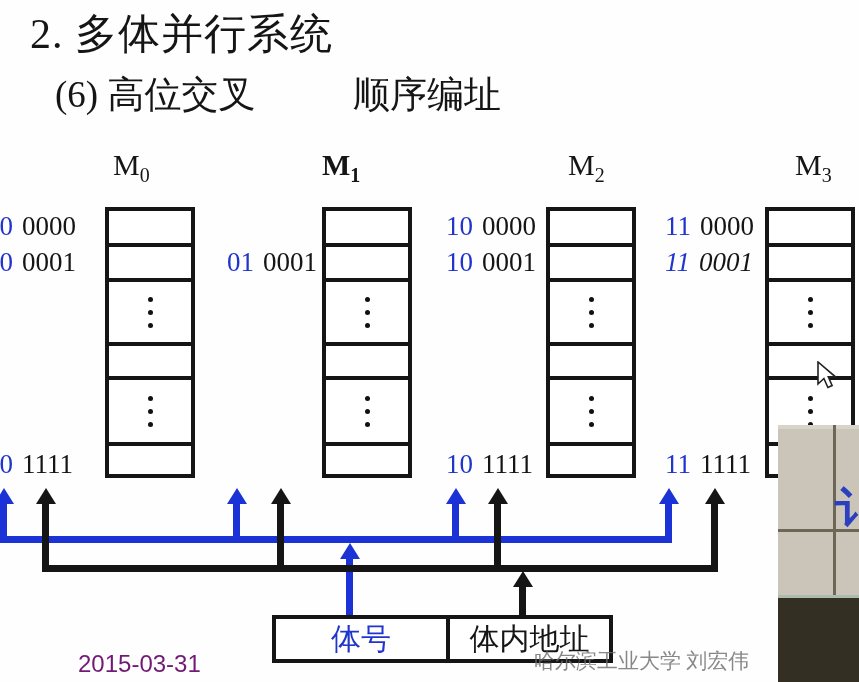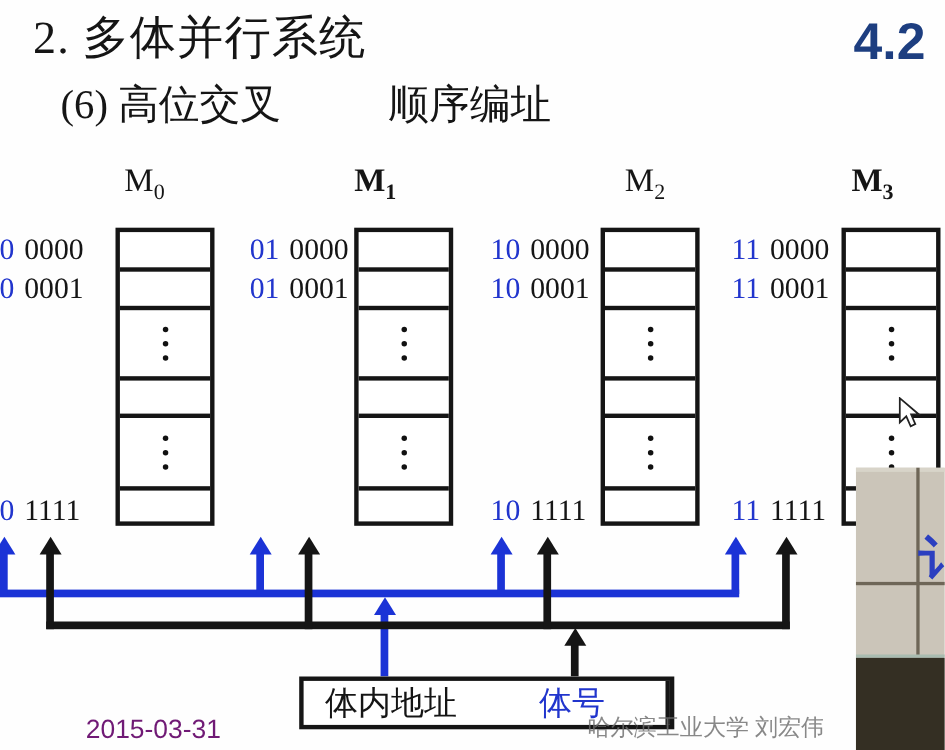--- a/index.html
+++ b/index.html
@@ -64,28 +64,27 @@
   .video .desk{position:absolute;left:0;top:173px;width:81px;height:84px;background:#342f23;}
 
   .cursor{position:absolute;left:816px;top:361px;z-index:8;}
 </style>
 </head>
 <body>
 
 <div class="stage">
 
   <div class="title">2. 多体并行系统</div>
-  <div class="section-num">4.2</div>
   <div class="sub1">(6) 高位交叉</div>
   <div class="sub2">顺序编址</div>
 
   <div class="colhead" style="left:113px;"><span>M</span><sub>0</sub></div>
   <div class="colhead" style="left:322px;font-weight:bold;"><span>M</span><sub>1</sub></div>
   <div class="colhead" style="left:568px;"><span>M</span><sub>2</sub></div>
-  <div class="colhead" style="left:774px;font-weight:bold;"><span>M</span><sub>3</sub></div>
+  <div class="colhead" style="left:795px;"><span>M</span><sub>3</sub></div>
 
   <div class="bank" style="left:105px;">
     <div class="cell first" style="height:32px;"></div>
     <div class="cell" style="height:31px;"></div>
     <div class="cell" style="height:60px;">
         <span class="vdots">
           <i></i>
           <i></i>
           <i></i>
         </span>
@@ -158,29 +157,28 @@
           <i></i>
         </span>
       </div>
     <div class="cell" style="flex:1;"></div>
   </div>
 
   <div class="addr" style="left:-14px;top:211px;"><span class="bankbits">00</span><span>0000</span></div>
   <div class="addr" style="left:-14px;top:247px;"><span class="bankbits">00</span><span>0001</span></div>
   <div class="addr" style="left:-14px;top:449px;"><span class="bankbits">00</span><span>1111</span></div>
 
-  <div class="addr" style="left:227px;top:211px;"><span class="bankbits">01</span><span>0000</span></div>
   <div class="addr" style="left:227px;top:247px;"><span class="bankbits">01</span><span>0001</span></div>
 
   <div class="addr" style="left:446px;top:211px;"><span class="bankbits">10</span><span>0000</span></div>
   <div class="addr" style="left:446px;top:247px;"><span class="bankbits">10</span><span>0001</span></div>
   <div class="addr" style="left:446px;top:449px;"><span class="bankbits">10</span><span>1111</span></div>
 
   <div class="addr" style="left:665px;top:211px;"><span class="bankbits">11</span><span>0000</span></div>
-  <div class="addr" style="left:665px;top:247px;"><span class="bankbits">11</span><span>0001</span></div>
+  <div class="addr" style="left:665px;top:247px;font-style:italic;"><span class="bankbits">11</span><span>0001</span></div>
   <div class="addr" style="left:665px;top:449px;"><span class="bankbits">11</span><span>1111</span></div>
 
   <div class="bus blue" style="left:0;top:536px;width:672px;"></div>
   <div class="head blue" style="left:-6.5px;top:488px;"></div>
   <div class="shaft blue" style="left:0px;top:502px;height:38px;"></div>
   <div class="head blue" style="left:226.5px;top:488px;"></div>
   <div class="shaft blue" style="left:233px;top:502px;height:38px;"></div>
   <div class="head blue" style="left:445.5px;top:488px;"></div>
   <div class="shaft blue" style="left:452px;top:502px;height:38px;"></div>
   <div class="head blue" style="left:658.5px;top:488px;"></div>
@@ -196,22 +194,22 @@
   <div class="shaft black" style="left:277px;top:502px;height:70px;"></div>
   <div class="head black" style="left:487.5px;top:488px;"></div>
   <div class="shaft black" style="left:494px;top:502px;height:70px;"></div>
   <div class="head black" style="left:704.5px;top:488px;"></div>
   <div class="shaft black" style="left:711px;top:502px;height:70px;"></div>
 
   <div class="shaft black" style="left:519px;top:586px;height:29px;"></div>
   <div class="head black" style="left:512.5px;top:571px;"></div>
 
   <div class="decoder">
+    <div class="dcell bankno">体号</div>
     <div class="dcell offset">体内地址</div>
-    <div class="dcell bankno">体号</div>
   </div>
 
   <div class="date">2015-03-31</div>
   <div class="watermark">哈尔滨工业大学 刘宏伟</div>
 
   <div class="video">
     <div class="wall"></div>
     <div class="wall-top"></div>
     <div class="groutv"></div>
     <div class="grouth"></div>

